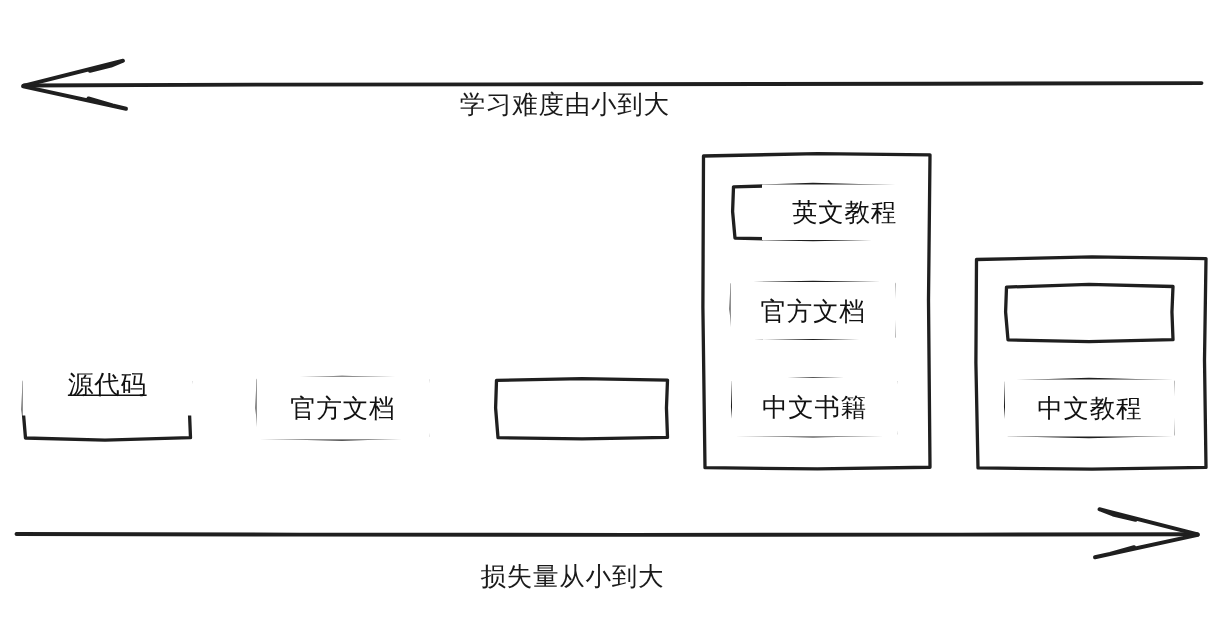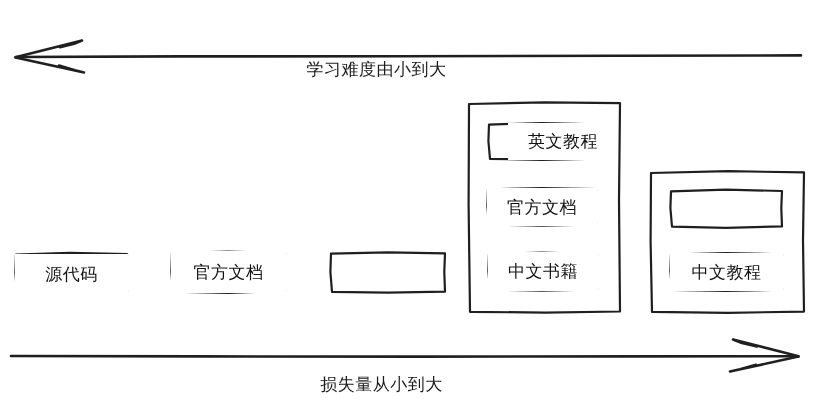--- a/index.html
+++ b/index.html
@@ -121,21 +121,21 @@
 
     <g>
       <path d="M671,254.6 L726,253.0 L782,254.4 L781.3,271 L782,289.6 L726,291.0 L672,289.8 L670.4,271 Z" fill="#ffffff" stroke="#1f1f1f" stroke-width="2.2" stroke-linejoin="round"></path>
     </g>
   </svg>
 
   <div class="axis-label" id="top-axis-label">学习难度由小到大</div>
 
   <div class="axis-label" id="bottom-axis-label">损失量从小到大</div>
 
-  <div class="node-box" style="left:15px;  top:254px; width:113px; height:41px;">源代码</div>
+  <div class="node-box" style="left:15px;  top:236px; width:113px; height:41px;text-decoration:underline;">源代码</div>
 
   <div class="node-box" style="left:171px; top:251px; width:115px; height:42px;text-align:center;">官方文档</div>
 
 
   <div class="node-box" style="left:508px; top:123px; width:110px; height:37px;">英文教程</div>
 
   <div class="node-box" style="left:487px; top:188px; width:110px; height:38px;">官方文档</div>
 
   <div class="node-box" style="left:488px; top:252px; width:110px; height:39px;">中文书籍</div>
 

